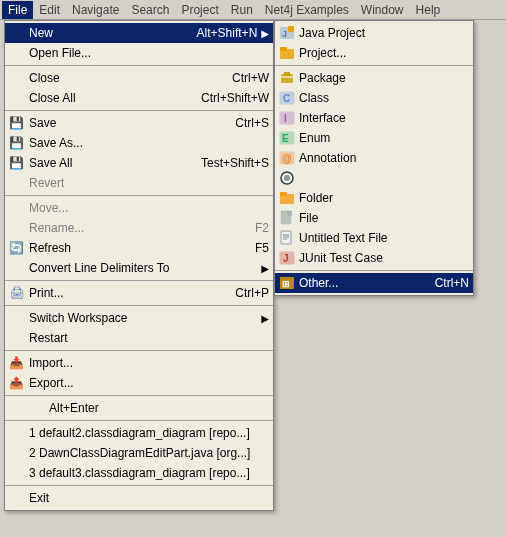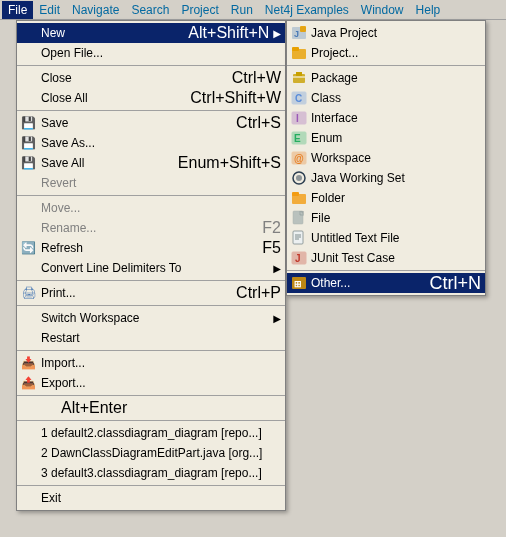--- a/index.html
+++ b/index.html
@@ -19,32 +19,32 @@
       height: 20px;
       display: flex;
       align-items: center;
       border-bottom: 1px solid #a0a0a0;
       padding: 0 2px;
     }
     .menubar-item {
       padding: 2px 6px;
       cursor: pointer;
       font-size: 12px;
-      color: #0369a1;
+      color: #404040;
     }
     .menubar-item.active {
       background: #0a246a;
       color: #fff;
     }
 
     
     .dropdown-container {
       position: absolute;
       top: 20px;
-      left: 16px;
+      left: 4px;
       display: flex;
     }
 
     .dropdown-menu {
       background: #f0ece0;
       border: 1px solid #808080;
       box-shadow: 2px 2px 4px rgba(0,0,0,0.3);
       min-width: 270px;
       padding: 2px 0;
     }
@@ -67,21 +67,21 @@
       color: #fff;
     }
 
     .menu-item-label {
       flex: 1;
       white-space: nowrap;
     }
     .menu-item-shortcut {
       margin-left: 20px;
       color: inherit;
-      font-size: 16px;
+      font-size: 12px;
       white-space: nowrap;
     }
     .menu-item-arrow {
       margin-left: 4px;
       font-size: 10px;
     }
 
     .menu-separator {
       height: 1px;
       background: #a0a0a0;
@@ -128,21 +128,21 @@
       left: 4px;
       width: 16px;
       height: 16px;
       display: flex;
       align-items: center;
       justify-content: center;
     }
     .submenu-item-shortcut {
       margin-left: auto;
       padding-left: 20px;
-      font-size: 18px;
+      font-size: 12px;
     }
     .icon-save { color: #4a7ab5; font-size: 12px; }
     .icon-save-as { color: #4a7ab5; font-size: 12px; }
     .icon-save-all { color: #4a7ab5; font-size: 12px; }
     .icon-refresh { color: #4a7ab5; font-size: 12px; }
     .icon-print { color: #4a7ab5; font-size: 12px; }
     .icon-import { color: #4a7ab5; font-size: 12px; }
     .icon-export { color: #4a7ab5; font-size: 12px; }
 
     
@@ -200,21 +200,21 @@
     </div>
 
     <div class="menu-item">
       <span class="menu-item-icon icon-save-as">💾</span>
       <span class="menu-item-label">Save As...</span>
     </div>
 
     <div class="menu-item">
       <span class="menu-item-icon icon-save-all">💾</span>
       <span class="menu-item-label">Save All</span>
-      <span class="menu-item-shortcut">Enum+Shift+S</span>
+      <span class="menu-item-shortcut">Test+Shift+S</span>
     </div>
 
     <div class="menu-item disabled">
       <span class="menu-item-label">Revert</span>
     </div>
 
     <div class="menu-separator"></div>
 
     <div class="menu-item disabled">
       <span class="menu-item-label">Move...</span>
@@ -357,32 +357,31 @@
         <span class="menu-item-label">Enum</span>
       </div>
 
       <div class="submenu-item">
         <span class="submenu-item-icon">
           <svg width="16" height="16" viewBox="0 0 16 16">
             <rect x="1" y="2" width="14" height="12" rx="1" fill="#e67e22" opacity="0.3" stroke="#e67e22" stroke-width="1"></rect>
             <text x="3" y="12" font-size="10" fill="#e67e22" font-weight="bold">@</text>
           </svg>
         </span>
-        <span class="menu-item-label">Workspace</span>
+        <span class="menu-item-label">Annotation</span>
       </div>
 
 
       <div class="submenu-item">
         <span class="submenu-item-icon">
           <svg width="16" height="16" viewBox="0 0 16 16">
             <circle cx="8" cy="8" r="6" fill="none" stroke="#2c3e50" stroke-width="1.5"></circle>
             <circle cx="8" cy="8" r="3" fill="#2c3e50" opacity="0.5"></circle>
           </svg>
         </span>
-        <span class="menu-item-label">Java Working Set</span>
       </div>
 
       <div class="submenu-item">
         <span class="submenu-item-icon">
           <svg width="16" height="16" viewBox="0 0 16 16">
             <rect x="1" y="4" width="14" height="10" rx="1" fill="#f39c12" opacity="0.8"></rect>
             <rect x="1" y="2" width="7" height="4" rx="1" fill="#f39c12"></rect>
           </svg>
         </span>
         <span class="menu-item-label">Folder</span>

